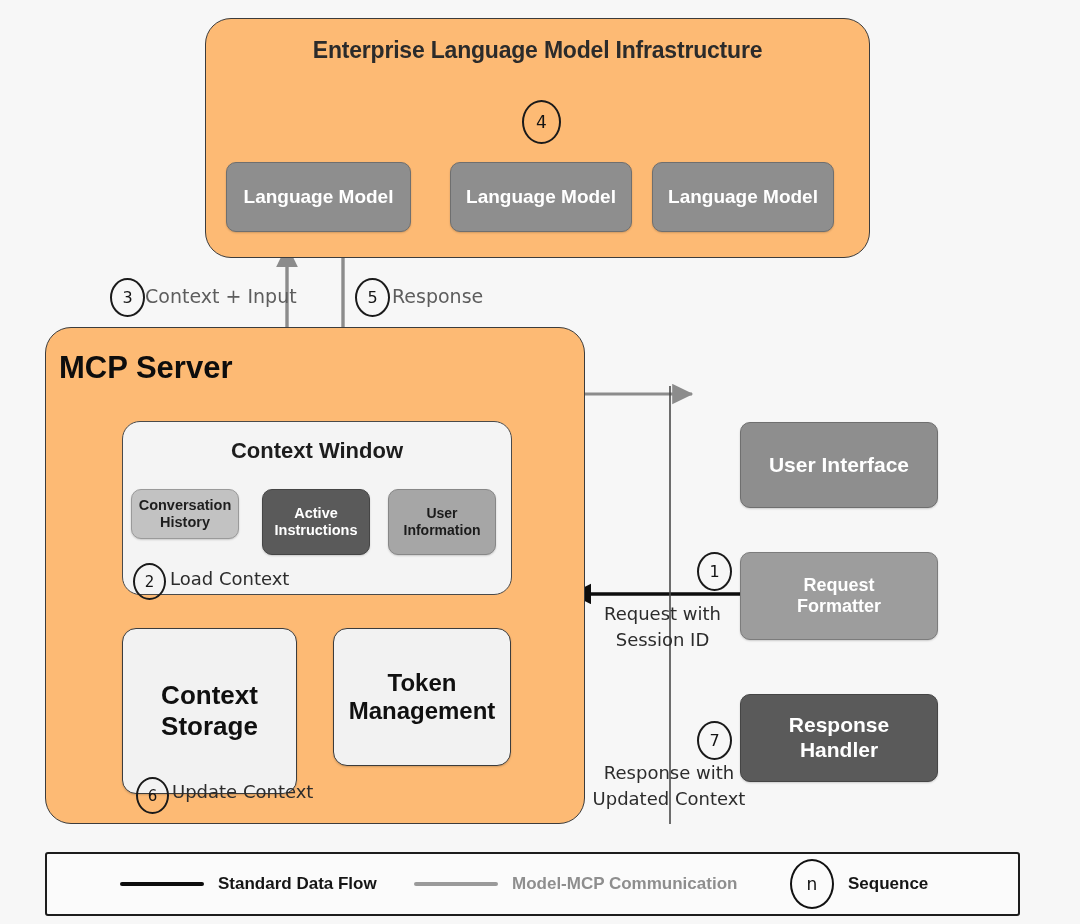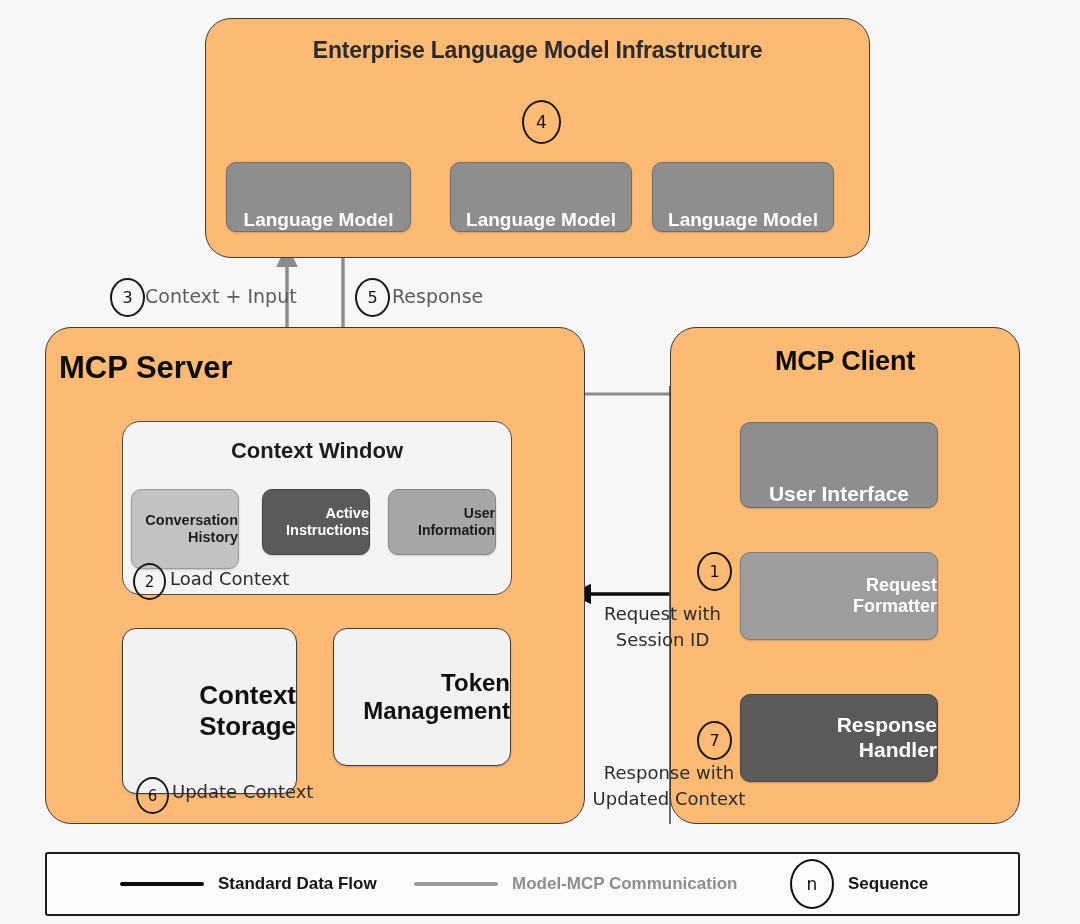--- a/index.html
+++ b/index.html
@@ -28,21 +28,21 @@
     text-align:center;
     font-weight:bold;
     color:#2b2b2b;
     letter-spacing:-0.2px;
   }
   .node{
     position:absolute;
     box-sizing:border-box;
     border-radius:10px;
     display:flex;
-    align-items:flex-end;
+    align-items:center;
     justify-content:center;
     text-align:center;
     font-weight:bold;
     line-height:1.18;
     border:1.4px solid rgba(80,80,80,.85);
     box-shadow:0 1px 2px rgba(0,0,0,.18);
   }
   .node.gray-mid{background:#8e8e8e;color:#ffffff;border-color:#6f6f6f;}
   .node.gray-mid2{background:#9d9d9d;color:#ffffff;border-color:#7c7c7c;}
   .node.gray-dark{background:#5a5a5a;color:#ffffff;border-color:#454545;}
@@ -183,21 +183,21 @@
   </div>
 
   <div class="panel" style="left:45px;top:327px;width:540px;height:497px;">
     <div style="position:absolute;left:13px;top:22px;font-size:31px;font-weight:bold;color:#0d0d0d;">MCP Server</div>
   </div>
 
   <div class="subpanel" style="left:122px;top:421px;width:390px;height:174px;">
     <div class="sub-title" style="top:16px;font-size:22px;">Context Window</div>
   </div>
 
-  <div class="node gray-light" style="left:131px;top:489px;width:108px;height:80px;font-size:14.5px;flex-direction:column;">
+  <div class="node gray-light" style="left:131px;top:489px;width:108px;height:50px;font-size:14.5px;flex-direction:column;">
     <span>Conversation</span>
     <span>History</span>
   </div>
   <div class="node gray-dark" style="left:262px;top:489px;width:108px;height:66px;font-size:14.5px;flex-direction:column;">
     <span>Active</span>
     <span>Instructions</span>
   </div>
   <div class="node gray-chip" style="left:388px;top:489px;width:108px;height:66px;font-size:14px;flex-direction:column;">
     <span>User</span>
     <span>Information</span>
@@ -219,23 +219,20 @@
     <span>Management</span>
   </div>
 
   <div class="badge" style="left:136px;top:777px;width:29px;height:33px;font-size:15px;">
     <span>6</span>
   </div>
   <div class="flowlabel dark" style="left:172px;top:781px;font-size:18px;">
     <span>Update Context</span>
   </div>
 
-  <div class="panel" style="left:670px;top:327px;width:350px;height:497px;">
-    <div class="panel-title" style="top:18px;font-size:27px;color:#0d0d0d;">MCP Client</div>
-  </div>
 
   <div class="node gray-mid" style="left:740px;top:422px;width:198px;height:86px;font-size:21px;">
     <span>User Interface</span>
   </div>
 
   <div class="badge" style="left:697px;top:552px;width:31px;height:35px;font-size:16px;">
     <span>1</span>
   </div>
   <div class="node gray-mid2" style="left:740px;top:552px;width:198px;height:88px;font-size:18px;flex-direction:column;">
     <span>Request</span>

